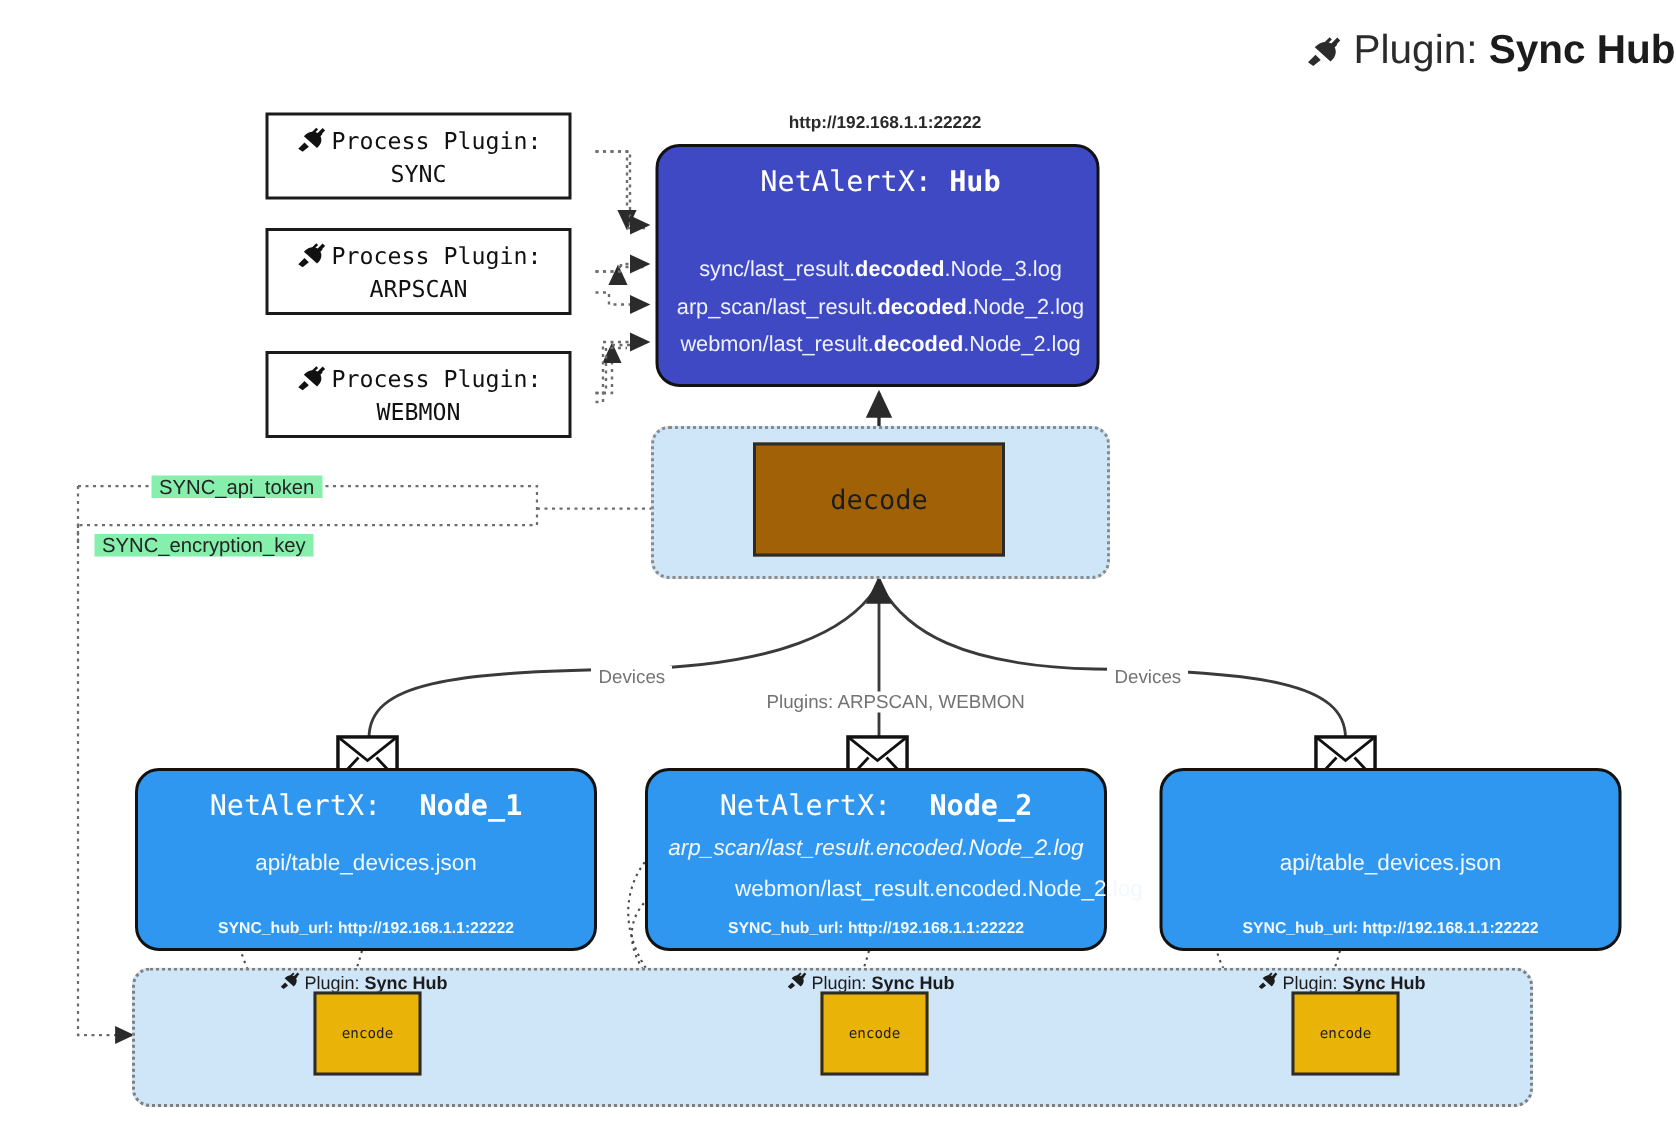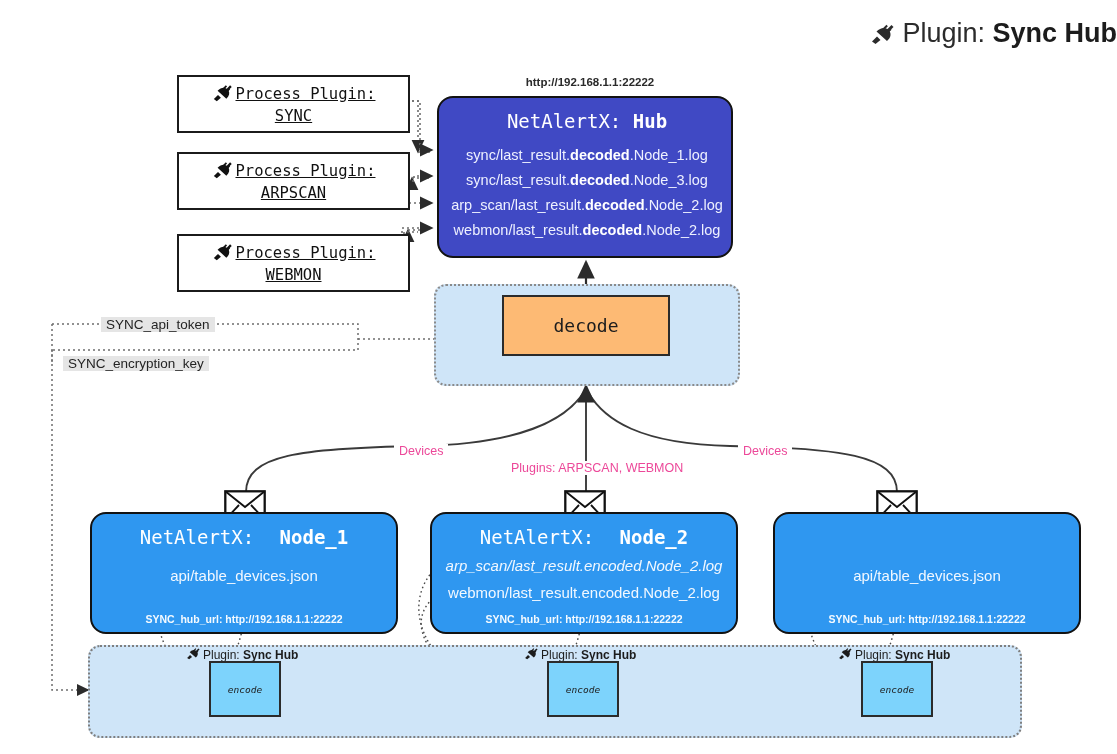--- a/index.html
+++ b/index.html
@@ -15,24 +15,24 @@
   #page-title{
     left:0;top:18px;width:1117px;text-align:right;
     font-size:27px;color:#2b2b2b;white-space:nowrap;
   }
   #page-title .t-light{font-weight:400;}
   #page-title .t-bold{font-weight:700;color:#1c1c1c;}
   .plug{display:inline-block;vertical-align:-3px;margin-right:6px;}
 
   
   .proc-box{
-    width:233px;height:58px;background:#ffffff;border:2.5px solid #1b1b1b;
+    width:204px;height:58px;background:#ffffff;border:2.5px solid #1b1b1b;
     font-family:"DejaVu Sans Mono","Liberation Mono",monospace;
     font-size:15.5px;color:#111111;line-height:1.25;
-    display:flex;flex-direction:column;align-items:center;justify-content:center;text-decoration:underline;
+    display:flex;flex-direction:column;align-items:center;justify-content:center;
   }
   .proc-l1{display:flex;align-items:center;white-space:nowrap;}
   .proc-l2{white-space:nowrap;}
   .proc-box .plug{margin-right:2px;}
 
   
   #hub-url{
     left:455px;top:76px;width:270px;text-align:center;
     font-size:11.5px;font-weight:700;color:#2a2a2a;white-space:nowrap;
   }
@@ -50,37 +50,37 @@
     left:0;width:296px;text-align:center;color:#eef1ff;font-size:14.5px;white-space:nowrap;
   }
   .hub-line b{font-weight:700;color:#ffffff;}
 
   
   #decode-band{
     left:434px;top:284px;width:306px;height:102px;background:#cfe5f8;
     border:2px dotted #8a8a8a;border-radius:12px;
   }
   #decode-box{
-    left:502px;top:295px;width:168px;height:61px;background:#fdba74;
+    left:502px;top:295px;width:168px;height:76px;background:#a16207;
     border:2.5px solid #2b2b2b;
     display:flex;align-items:center;justify-content:center;
     font-family:"DejaVu Sans Mono","Liberation Mono",monospace;
     font-size:18px;color:#1d1d1d;
   }
 
   
   .tok-label{
-    font-size:13.5px;color:#242424;background:#e5e5e5;padding:0 5px;white-space:nowrap;
+    font-size:13.5px;color:#242424;background:#86efac;padding:0 5px;white-space:nowrap;
   }
   #tok-api{left:101px;top:317px;}
   #tok-key{left:63px;top:356px;}
 
   
   .edge-label{
-    font-size:12.5px;color:#ec4899;background:#ffffff;padding:0 5px;white-space:nowrap;
+    font-size:12.5px;color:#737373;background:#ffffff;padding:0 5px;white-space:nowrap;
   }
   #lbl-dev-left{left:394px;top:444px;}
   #lbl-dev-right{left:738px;top:444px;}
   #lbl-plugins{left:506px;top:461px;}
 
   
   .node-box{
     width:308px;height:122px;background:#2f97f0;
     border:2.5px solid #121212;border-radius:16px;top:512px;
   }
@@ -100,24 +100,24 @@
     left:0;bottom:7px;width:100%;text-align:center;
     font-size:10.5px;font-weight:700;color:#f4faff;white-space:nowrap;
   }
 
   
   #encode-band{
     left:88px;top:645px;width:934px;height:93px;background:#cfe5f8;
     border:2px dotted #7f7f7f;border-radius:12px;
   }
   .encode-box{
-    width:72px;height:56px;background:#7dd3fc;border:2px solid #2b2b2b;top:661px;
+    width:72px;height:56px;background:#eab308;border:2px solid #2b2b2b;top:661px;
     display:flex;align-items:center;justify-content:center;
     font-family:"DejaVu Sans Mono","Liberation Mono",monospace;
-    font-size:9.5px;color:#1d1d1d;font-style:italic;
+    font-size:9.5px;color:#1d1d1d;
   }
   #encode-1{left:209px;}
   #encode-2{left:547px;}
   #encode-3{left:861px;}
   .encode-cap{
     top:646px;font-size:12px;color:#1c1c1c;white-space:nowrap;
     display:flex;align-items:center;
   }
   .encode-cap .b{font-weight:700;}
   .encode-cap .plug{margin-right:2px;}
@@ -263,23 +263,20 @@
     <div class="proc-l2">WEBMON</div>
   </div>
 
   <div class="abs" id="hub-url">http://192.168.1.1:22222</div>
 
   <div class="abs" id="hub-box">
     <div class="abs" id="hub-title">
       <span>NetAlertX:</span>
       <span class="b">Hub</span>
     </div>
-    <div class="abs hub-line" style="top:49px;">
-      <span>sync/last_result.</span><b>decoded</b><span>.Node_1.log</span>
-    </div>
     <div class="abs hub-line" style="top:74px;">
       <span>sync/last_result.</span><b>decoded</b><span>.Node_3.log</span>
     </div>
     <div class="abs hub-line" style="top:99px;">
       <span>arp_scan/last_result.</span><b>decoded</b><span>.Node_2.log</span>
     </div>
     <div class="abs hub-line" style="top:124px;">
       <span>webmon/last_result.</span><b>decoded</b><span>.Node_2.log</span>
     </div>
   </div>
@@ -321,21 +318,21 @@
     <div class="abs node-line" style="top:53px;">api/table_devices.json</div>
     <div class="abs node-foot">SYNC_hub_url: http://192.168.1.1:22222</div>
   </div>
 
   <div class="abs node-box" id="node-2">
     <div class="abs node-title">
       <span>NetAlertX:</span>
       <span class="b">Node_2</span>
     </div>
     <div class="abs node-line" style="top:43px;font-style:italic;">arp_scan/last_result.encoded.Node_2.log</div>
-    <div class="abs node-line" style="top:70px;">webmon/last_result.encoded.Node_2.log</div>
+    <div class="abs node-line" style="top:70px;margin-left:42px;">webmon/last_result.encoded.Node_2.log</div>
     <div class="abs node-foot">SYNC_hub_url: http://192.168.1.1:22222</div>
   </div>
 
   <div class="abs node-box" id="node-3">
     <div class="abs node-line" style="top:53px;">api/table_devices.json</div>
     <div class="abs node-foot">SYNC_hub_url: http://192.168.1.1:22222</div>
   </div>
 
   <div class="abs" id="encode-band"></div>
 

